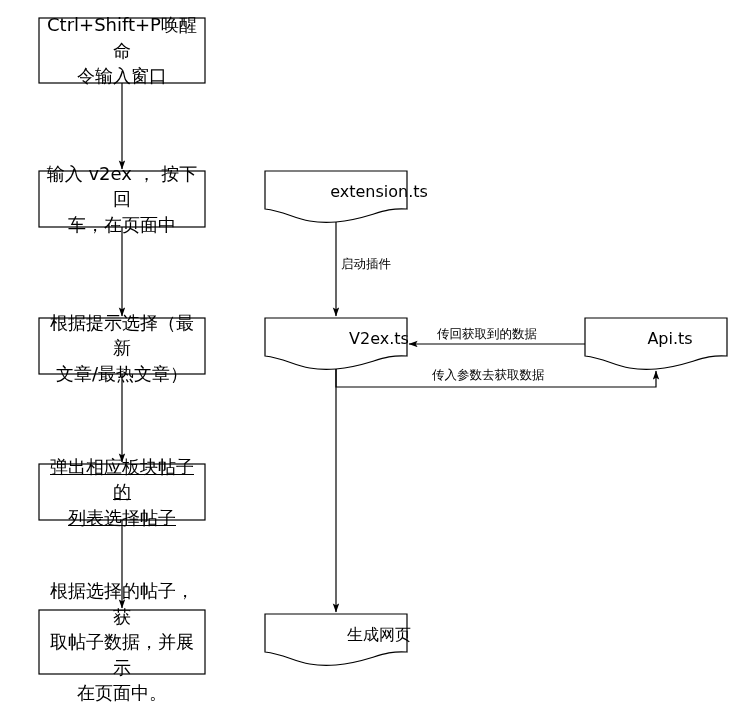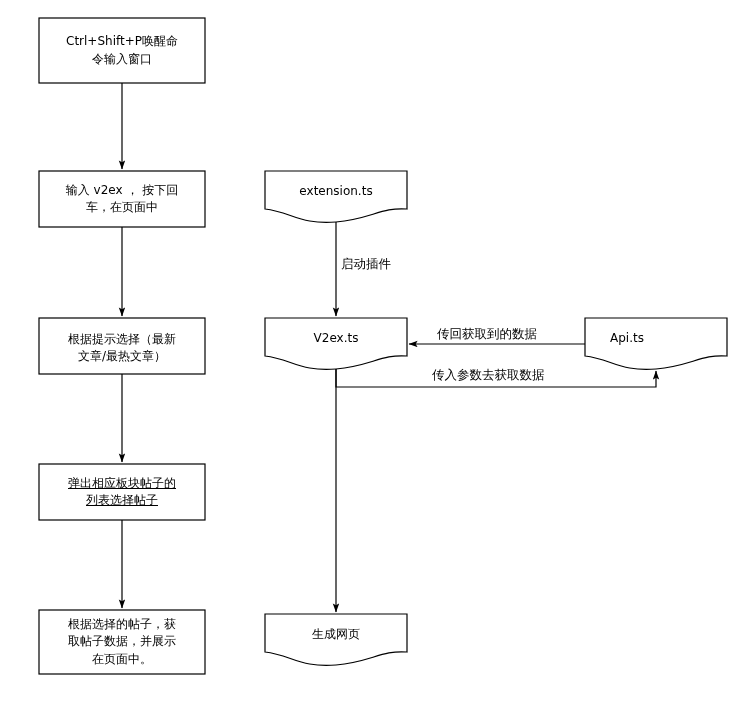--- a/index.html
+++ b/index.html
@@ -26,24 +26,25 @@
     display: flex;
     align-items: center;
     justify-content: center;
     text-align: center;
     color: #000000;
     line-height: 1.42;
     white-space: pre-line;
     pointer-events: none;
   }
   .proc-label {
-    font-size: 12px;
+    font-size: 18px;
   }
   .doc-label {
-    font-size: 12px;
+    font-size: 16px;
+    margin-left: 43px;
   }
   .edge-label {
     position: absolute;
     color: #000000;
     font-size: 12.5px;
     text-align: center;
     white-space: nowrap;
     line-height: 1.2;
   }
 </style>

